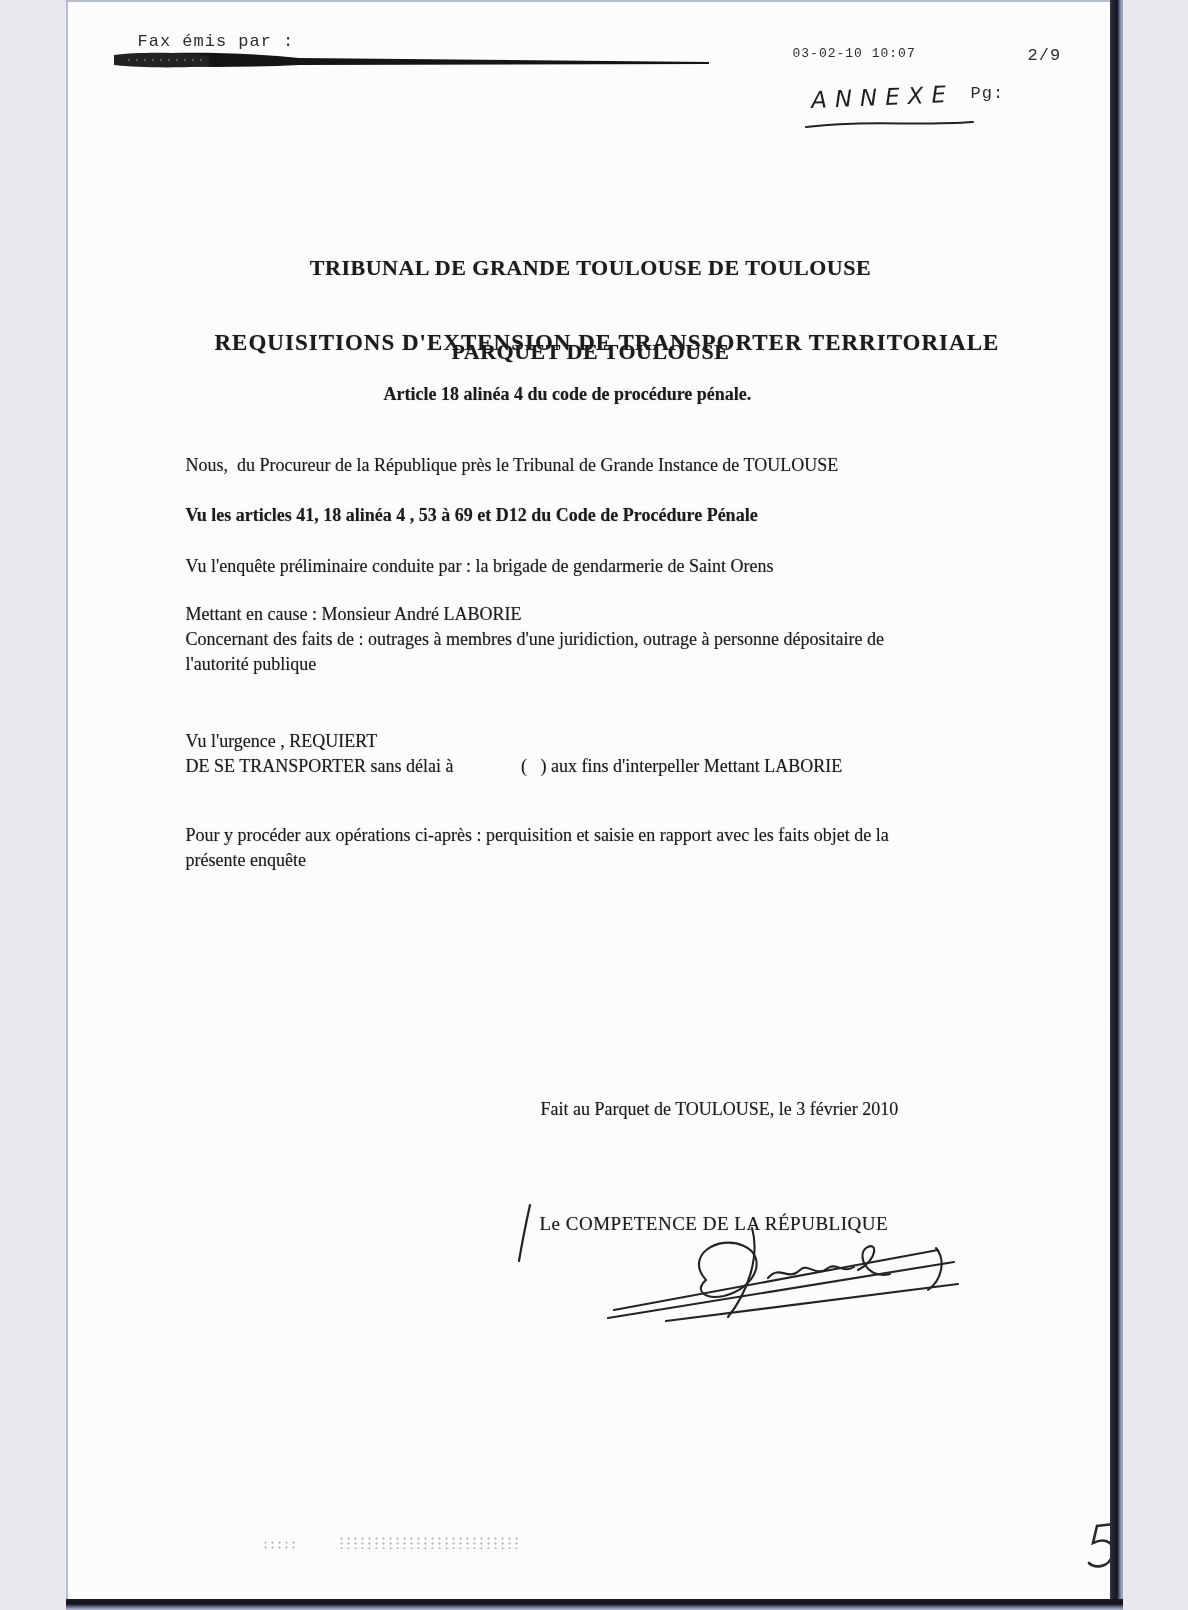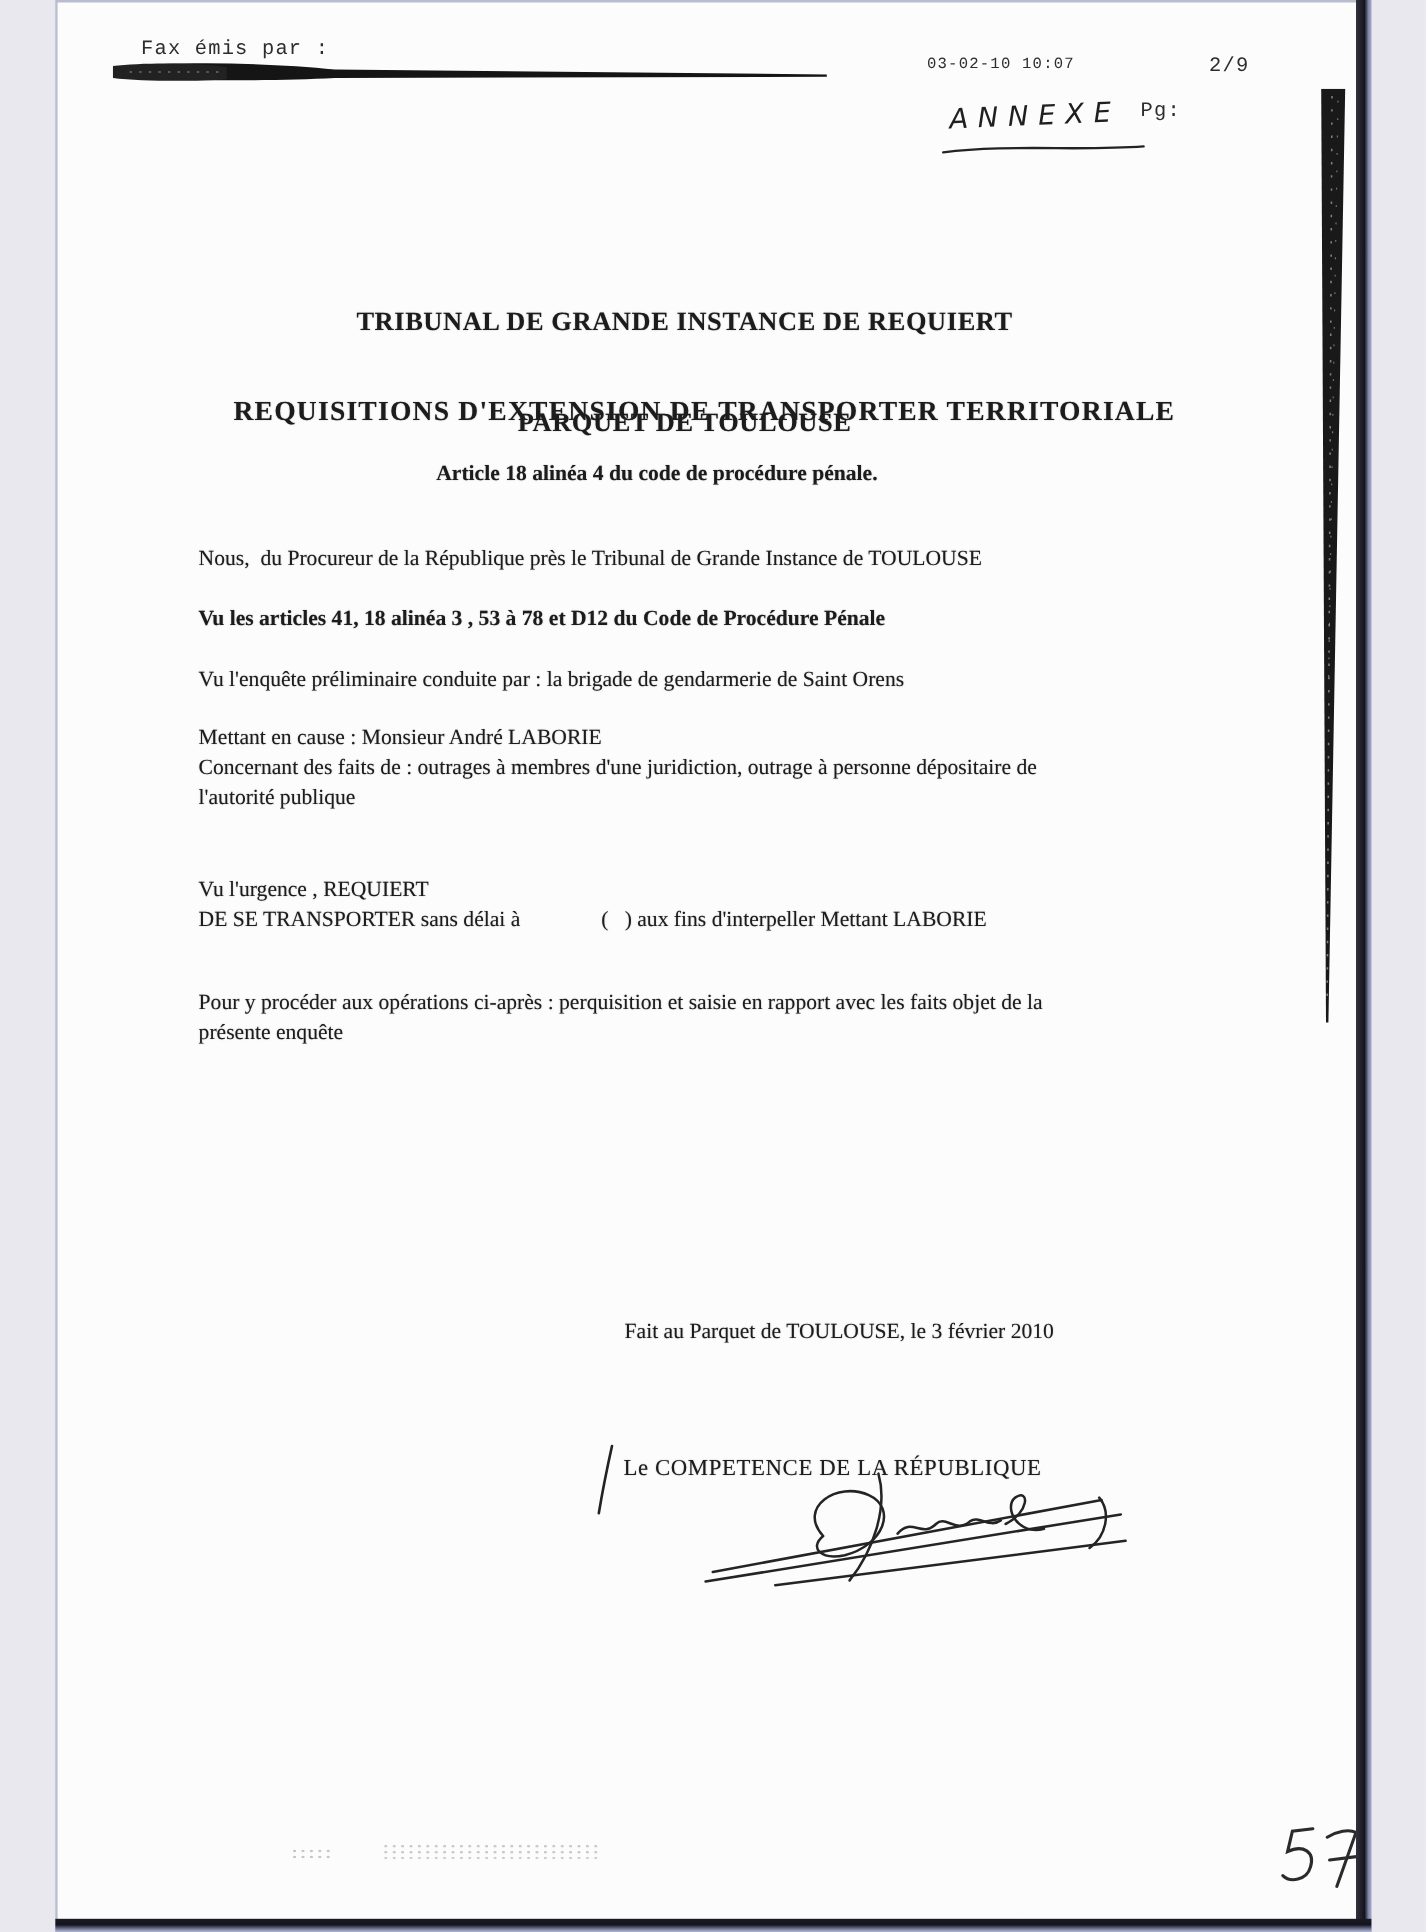--- a/index.html
+++ b/index.html
@@ -1,21 +1,20 @@
 <!DOCTYPE html>
 <html><head>
 <meta charset="utf-8">
 <style>
   html,body{margin:0;padding:0;background:#e8e8ee;}
   .page{
     position:relative;width:1057px;height:1610px;margin:0 auto;
     background:#fcfcfd;overflow:hidden;
     font-family:"Liberation Serif", serif;color:#1c1c1c;
     box-shadow:inset 0 0 0 2px #b9bdd0;
-    padding-left:40px;
   }
   .abs{position:absolute;white-space:pre-wrap;}
   .fax{font-family:"Liberation Mono", monospace;color:#2d2d2d;letter-spacing:1px;}
   .fuzz{text-shadow:0 0 1px rgba(50,50,50,.5);}
   .b{font-weight:bold;}
   .body-text{font-size:18px;line-height:25px;}
   .hand{font-family:"DejaVu Sans", sans-serif;font-style:italic;}
   
   .edge-right{position:absolute;top:0;right:0;bottom:0;width:13px;
     background:linear-gradient(to right,#32323e 0%,#14141e 55%,#7e86aa 80%,#aab0ca 100%);}
@@ -48,29 +47,29 @@
     <path d="M2,9 C55,2 115,8 169,4" stroke="#232323" stroke-width="2" fill="none" stroke-linecap="round"></path>
   </svg>
 
   <svg class="abs" style="left:1046px;top:74px;" width="32" height="782" viewBox="0 0 32 782">
     <polygon points="9,0 29,0 15,778 13,778" fill="#191919"></polygon>
     <line x1="18" y1="6" x2="14" y2="760" stroke="#fff" stroke-width="1.3" stroke-dasharray="2 9" opacity=".45"></line>
     <line x1="23" y1="10" x2="15" y2="500" stroke="#fff" stroke-width="1" stroke-dasharray="1.5 13" opacity=".4"></line>
   </svg>
 
   <div class="abs fuzz b" style="left:120px;top:198px;width:810px;text-align:center;font-size:22px;letter-spacing:.5px;line-height:28px;">
-    <div>TRIBUNAL DE GRANDE INSTANCE DE REQUIERT</div>
+    <div>TRIBUNAL DE GRANDE TOULOUSE DE TOULOUSE</div>
     <div>PARQUET DE TOULOUSE</div>
   </div>
 
   <div class="abs fuzz b" style="left:149px;top:330px;font-size:23px;letter-spacing:1px;">REQUISITIONS D'EXTENSION DE TRANSPORTER TERRITORIALE</div>
   <div class="abs fuzz b" style="left:318px;top:384px;font-size:18px;">Article 18 alinéa 4 du code de procédure pénale.</div>
 
   <div class="abs fuzz body-text" style="left:120px;top:453px;width:860px;">Nous,  du Procureur de la République près le Tribunal de Grande Instance de TOULOUSE</div>
-  <div class="abs fuzz body-text b" style="left:120px;top:503px;width:860px;">Vu les articles 41, 18 alinéa 3 , 53 à 78 et D12 du Code de Procédure Pénale</div>
+  <div class="abs fuzz body-text b" style="left:120px;top:503px;width:860px;">Vu les articles 41, 18 alinéa 4 , 53 à 69 et D12 du Code de Procédure Pénale</div>
   <div class="abs fuzz body-text" style="left:120px;top:554px;width:860px;">Vu l'enquête préliminaire conduite par : la brigade de gendarmerie de Saint Orens</div>
   <div class="abs fuzz body-text" style="left:120px;top:602px;width:860px;">Mettant en cause : Monsieur André LABORIE
 Concernant des faits de : outrages à membres d'une juridiction, outrage à personne dépositaire de
 l'autorité publique</div>
   <div class="abs fuzz body-text" style="left:120px;top:729px;width:880px;">Vu l'urgence , REQUIERT
 DE SE TRANSPORTER sans délai à               (   ) aux fins d'interpeller Mettant LABORIE</div>
   <div class="abs fuzz body-text" style="left:120px;top:823px;width:860px;">Pour y procéder aux opérations ci-après : perquisition et saisie en rapport avec les faits objet de la
 présente enquête</div>
 
   <div class="abs fuzz body-text" style="left:475px;top:1097px;">Fait au Parquet de TOULOUSE, le 3 février 2010</div>

